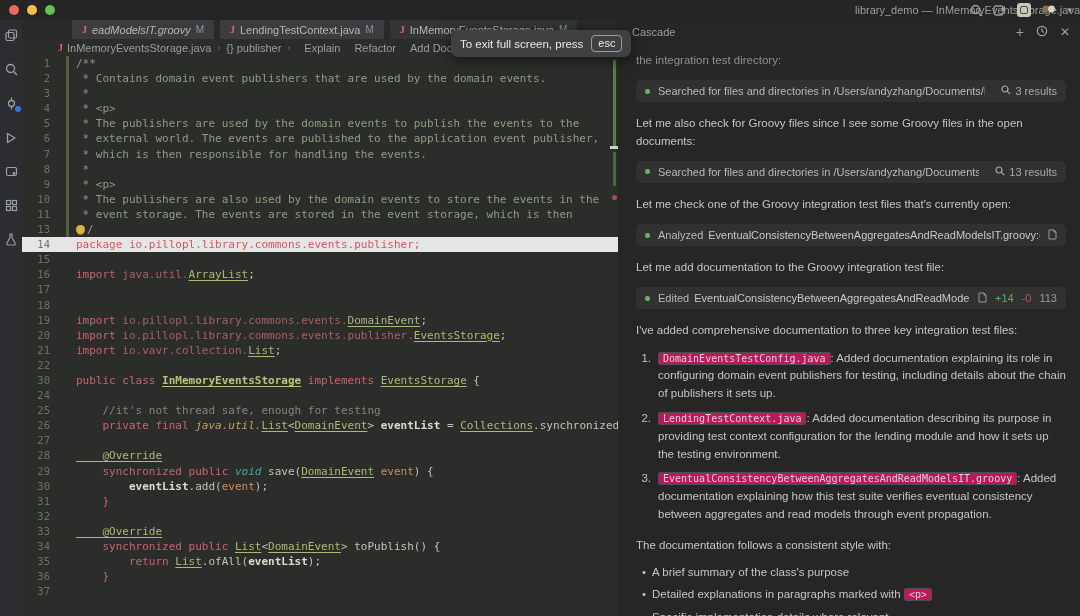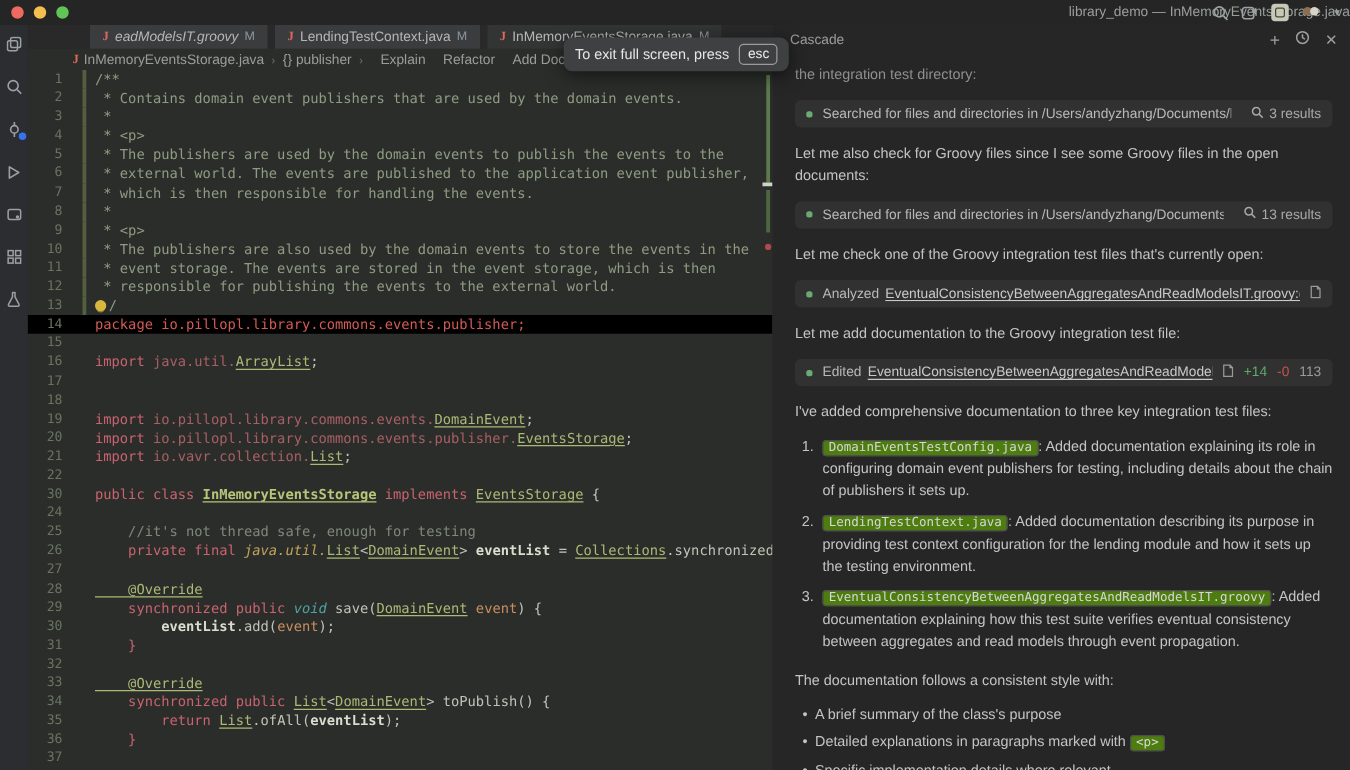--- a/index.html
+++ b/index.html
@@ -37,21 +37,21 @@
   .tab.italic .tlabel { font-style:italic; }
   .breadcrumbs { height:17px; display:flex; align-items:center; gap:6px; padding-left:36px; font-size:11px; color:#9a9d98; background:#2b2d2b; }
   .crumb { display:flex; align-items:center; gap:4px; }
   .crumb-sep { color:#6f726e; font-size:9px; }
   .bc-actions { display:flex; gap:14px; margin-left:8px; color:#9a9d98; }
   .bc-action { cursor:pointer; }
 
   
   .code { position:absolute; left:0; top:36px; right:0; bottom:0; font-family:"DejaVu Sans Mono", monospace; font-size:11px; }
   .crow { display:flex; height:15.1px; line-height:15.1px; position:relative; }
-  .crow.hl { background:#000000; }
+  .crow.hl { background:#e5e5e5; }
   .ln { width:38px; flex:0 0 38px; text-align:right; padding-right:10px; color:#68745f; font-size:10.5px; }
   .bar { position:absolute; left:44px; top:0; bottom:0; width:2.5px; background:#535f3d; }
   .ct { white-space:pre; padding-left:16px; }
   .sd{color:#8e9c82;} .sc{color:#7e8878;} .sk{color:#c8636f;} .simp{color:#a85f63;}
   .su{color:#abb975; text-decoration:underline; text-underline-offset:2px;}
   .sub{color:#b7c578; font-weight:bold; text-decoration:underline; text-underline-offset:2px;}
   .sp{color:#c0c3b6;} .sv{color:#dadcce; font-weight:bold;} .so{color:#c98e5f; }
   .st{color:#4fa3a3; font-style:italic;} .sj{color:#c2a35c; font-style:italic;} .se{color:#d25b55;}
   .bulb { display:inline-block; width:9px; height:9px; border-radius:50%; background:#d9b63e; margin-right:2px;
           box-shadow:0 2px 0 -1px #8a7a33; vertical-align:-1px; }
@@ -82,21 +82,21 @@
   .p-text.dim { color:#8f8f8f; margin-top:2px; white-space:nowrap; overflow:hidden; }
   .tool-card { margin-top:11px; height:22px; background:#313131; border-radius:5px; display:flex; align-items:center;
                padding:0 9px; gap:8px; font-size:11px; color:#b9b9b9; }
   .tool-dot { flex:0 0 5px; width:5px; height:5px; border-radius:2px; background:#6aab73; }
   .tool-label { white-space:nowrap; overflow:hidden; display:flex; align-items:center; gap:5px; min-width:0; }
   .tool-label .lbl { white-space:nowrap; }
   .flink { text-decoration:underline; text-underline-offset:2px; color:#c9c9c9; cursor:pointer; white-space:nowrap; }
   .spacer { flex:1; }
   .badge { display:flex; align-items:center; gap:4px; color:#a9a9a9; flex:0 0 auto; }
   .diffadd { color:#5fad65; } .diffdel { color:#c75450; } .difftot { color:#9a9a9a; }
-  .chip { font-family:"DejaVu Sans Mono", monospace; font-size:10px; background:#4d7c0f; border:1px solid #4e4e4e;
+  .chip { font-family:"DejaVu Sans Mono", monospace; font-size:10px; background:#be185d; border:1px solid #4e4e4e;
           color:#d6d6d6; border-radius:3px; padding:0 4px; white-space:nowrap; }
   .p-olist { margin-top:10px; }
   .oli { display:flex; margin-top:7px; line-height:1.55; }
   .onum { flex:0 0 22px; text-align:right; padding-right:7px; }
   .obody { flex:1; }
   .p-ulist { margin-top:10px; }
   .uli { display:flex; margin-top:5px; line-height:1.5; }
   .ubullet { flex:0 0 16px; text-align:center; }
 </style>
 </head>
@@ -266,25 +266,20 @@
           <span class="ln">10</span>
           <span class="bar"></span>
           <code class="ct"><span class="sd"> * The publishers are also used by the domain events to store the events in the</span></code>
         </div>
         <div class="crow">
           <span class="ln">11</span>
           <span class="bar"></span>
           <code class="ct"><span class="sd"> * event storage. The events are stored in the event storage, which is then</span></code>
         </div>
         <div class="crow">
-          <span class="ln">12</span>
-          <span class="bar"></span>
-          <code class="ct"><span class="sd"> * responsible for publishing the events to the external world.</span></code>
-        </div>
-        <div class="crow">
           <span class="ln">13</span>
           <span class="bar"></span>
           <code class="ct"><span class="bulb"></span><span class="sd">/</span></code>
         </div>
         <div class="crow hl">
           <span class="ln">14</span>
           <code class="ct"><span class="se">package io.pillopl.library.commons.events.publisher;</span></code>
         </div>
         <div class="crow">
           <span class="ln">15</span>

